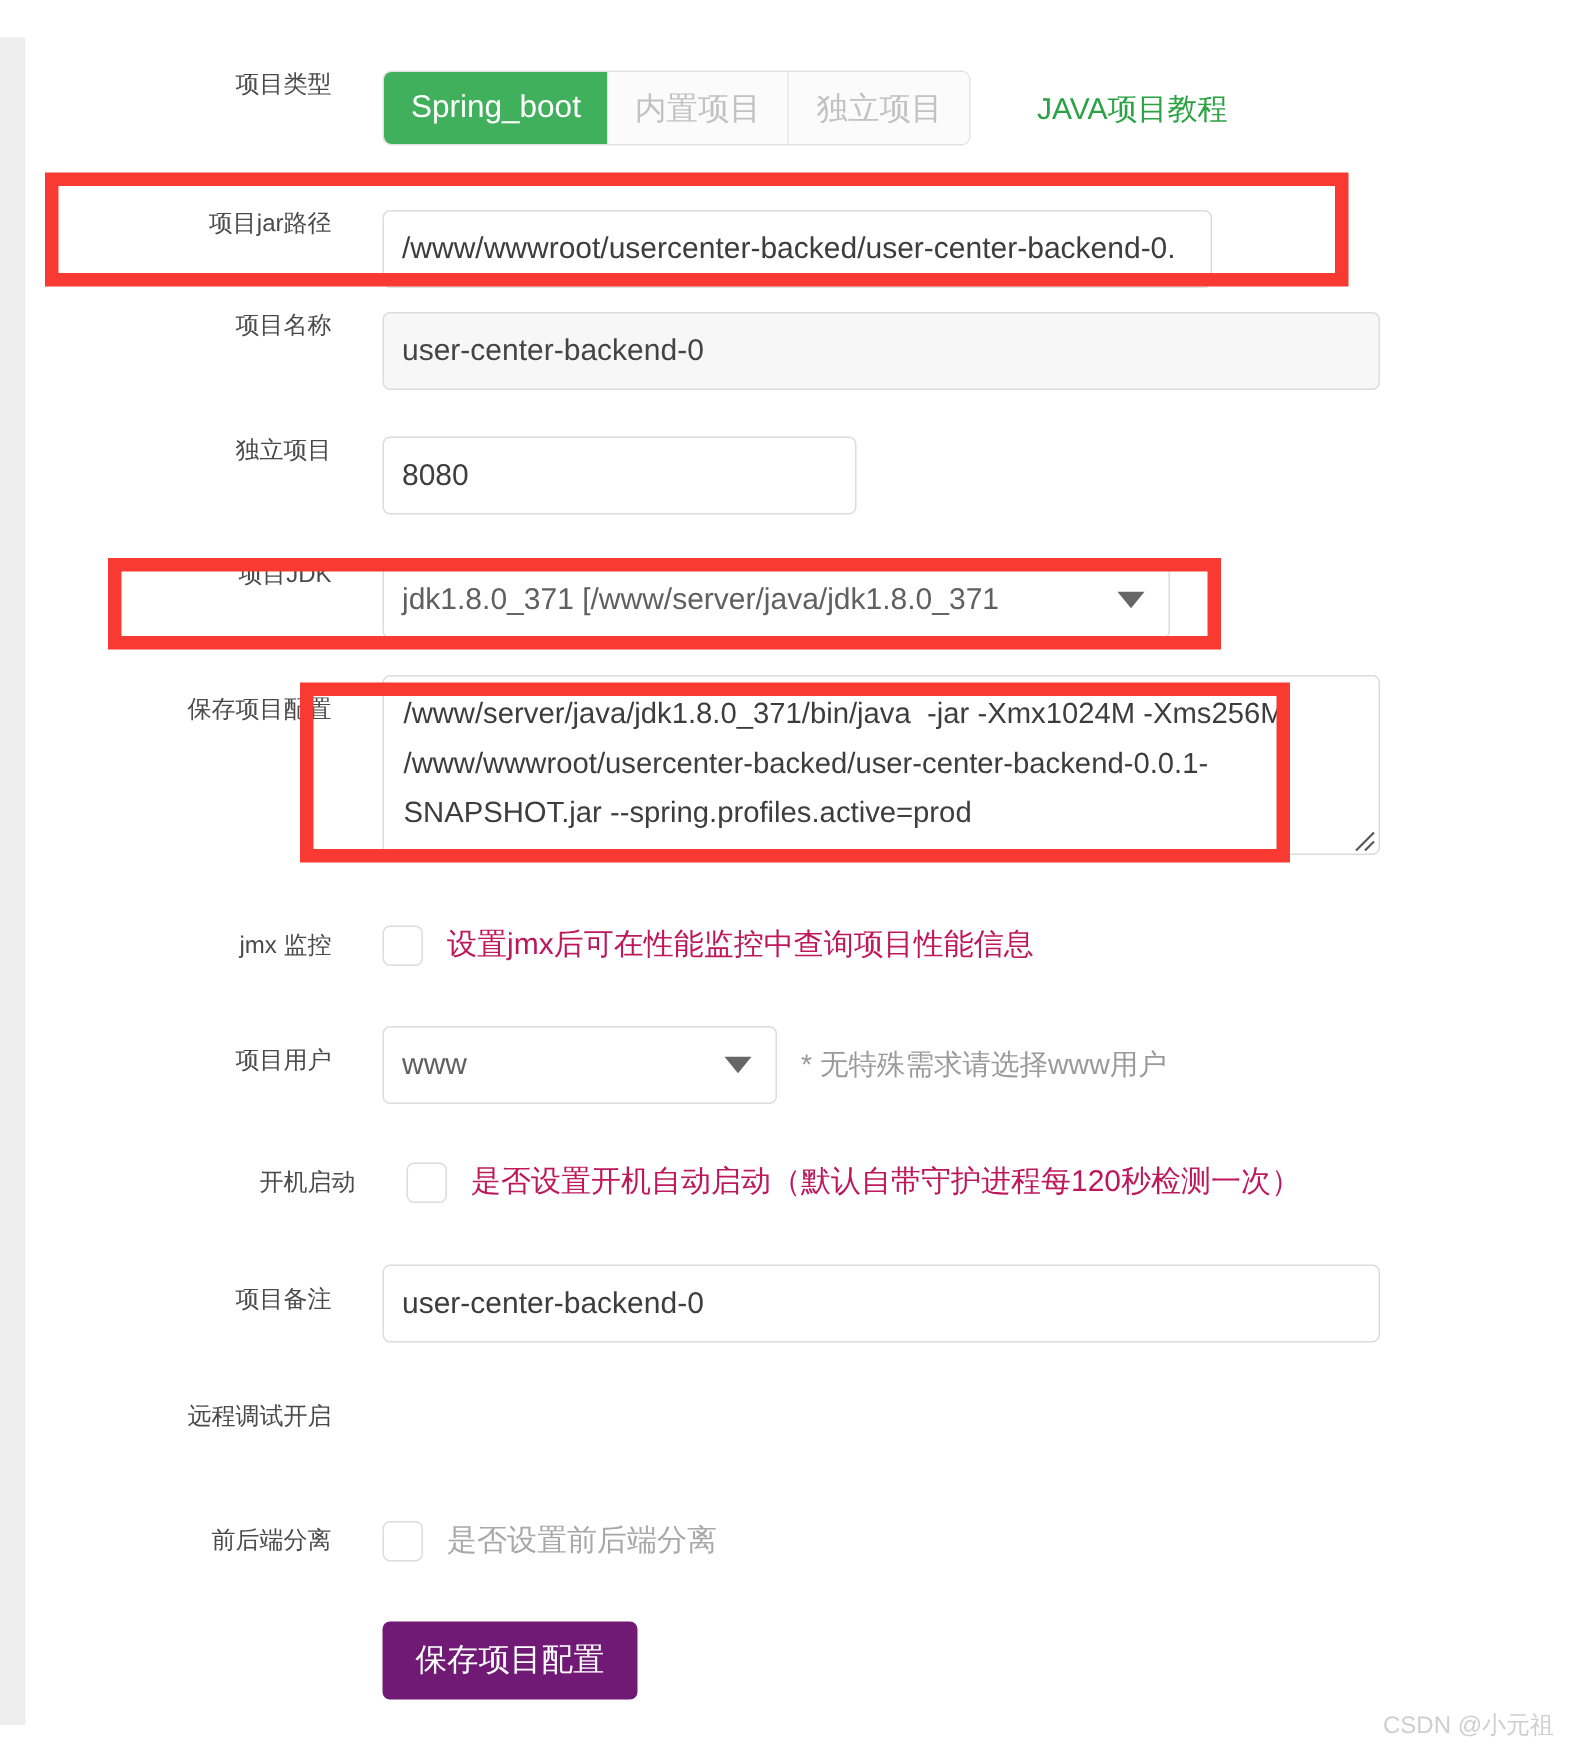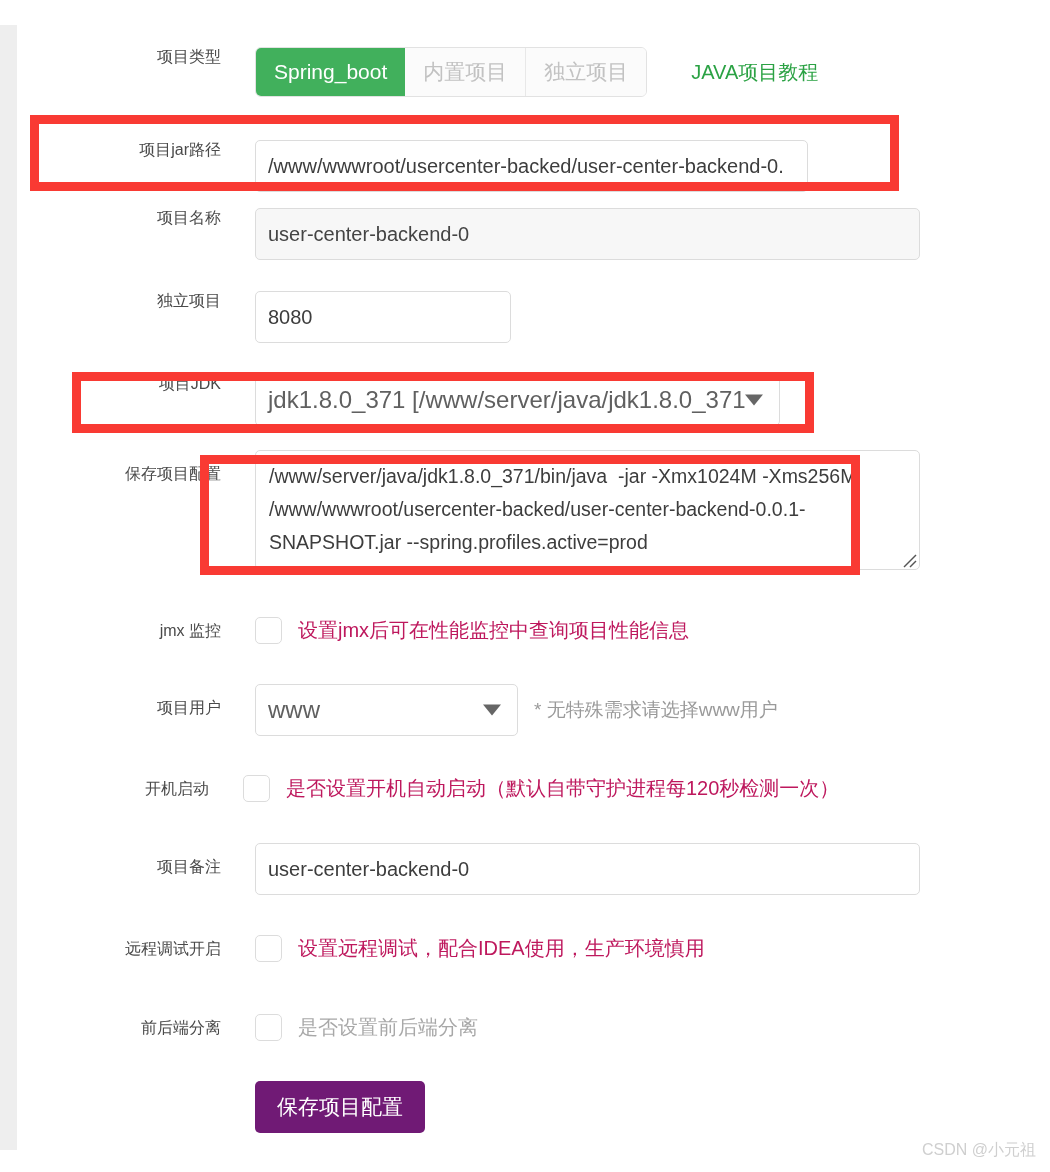--- a/index.html
+++ b/index.html
@@ -106,21 +106,21 @@
   }
   .input.disabled {
     background: #f7f7f7;
     color: #444;
   }
   .select {
     box-sizing: border-box;
     border: 1px solid #dcdcdc;
     border-radius: 5px;
     background: #ffffff;
-    font-size: 24px;
+    font-size: 20px;
     color: #606060;
     height: 52px;
     line-height: 50px;
     padding: 0 48px 0 12px;
     position: relative;
     cursor: pointer;
     white-space: nowrap;
     overflow: hidden;
   }
   .select .caret {
@@ -253,21 +253,21 @@
   <div class="row" style="left:38px; top:208px;">
     <div class="label">项目名称</div>
     <div class="field">
       <div class="input disabled" style="width:665px;">user-center-backend-0</div>
     </div>
   </div>
 
   <div class="row" style="left:38px; top:291px;">
     <div class="label">独立项目</div>
     <div class="field">
-      <div class="input" style="width:256px;">8080</div>
+      <div class="input" style="width:316px;">8080</div>
     </div>
   </div>
 
   <div class="row" style="left:38px; top:374px;">
     <div class="label">项目JDK</div>
     <div class="field">
       <div class="select" style="width:525px;">
         <span>jdk1.8.0_371 [/www/server/java/jdk1.8.0_371</span>
         <span class="caret"></span>
       </div>
@@ -297,41 +297,37 @@
     <div class="label" style="padding-top:14px;">项目用户</div>
     <div class="field" style="display:flex; align-items:flex-start;">
       <div class="select" style="width:263px;">
         <span>www</span>
         <span class="caret"></span>
       </div>
       <div class="side-note">* 无特殊需求请选择www用户</div>
     </div>
   </div>
 
-  <div class="row" style="left:26px; top:775px; align-items:center;">
+  <div class="row" style="left:54px; top:775px; align-items:center;">
     <div class="label">开机启动</div>
     <div class="field" style="display:flex; align-items:center;">
       <div class="checkbox"></div>
       <div class="hint dark">是否设置开机自动启动（默认自带守护进程每120秒检测一次）</div>
     </div>
   </div>
 
   <div class="row" style="left:38px; top:843px;">
     <div class="label" style="padding-top:14px;">项目备注</div>
     <div class="field">
       <div class="input" style="width:665px;">user-center-backend-0</div>
     </div>
   </div>
 
   <div class="row" style="left:38px; top:935px; align-items:center;">
     <div class="label">远程调试开启</div>
-    <div class="field" style="display:flex; align-items:center;">
-      <div class="checkbox"></div>
-      <div class="hint dark">设置远程调试，配合IDEA使用，生产环境慎用</div>
-    </div>
   </div>
 
   <div class="row" style="left:38px; top:1014px; align-items:center;">
     <div class="label">前后端分离</div>
     <div class="field" style="display:flex; align-items:center;">
       <div class="checkbox"></div>
       <div class="hint muted">是否设置前后端分离</div>
     </div>
   </div>
 

